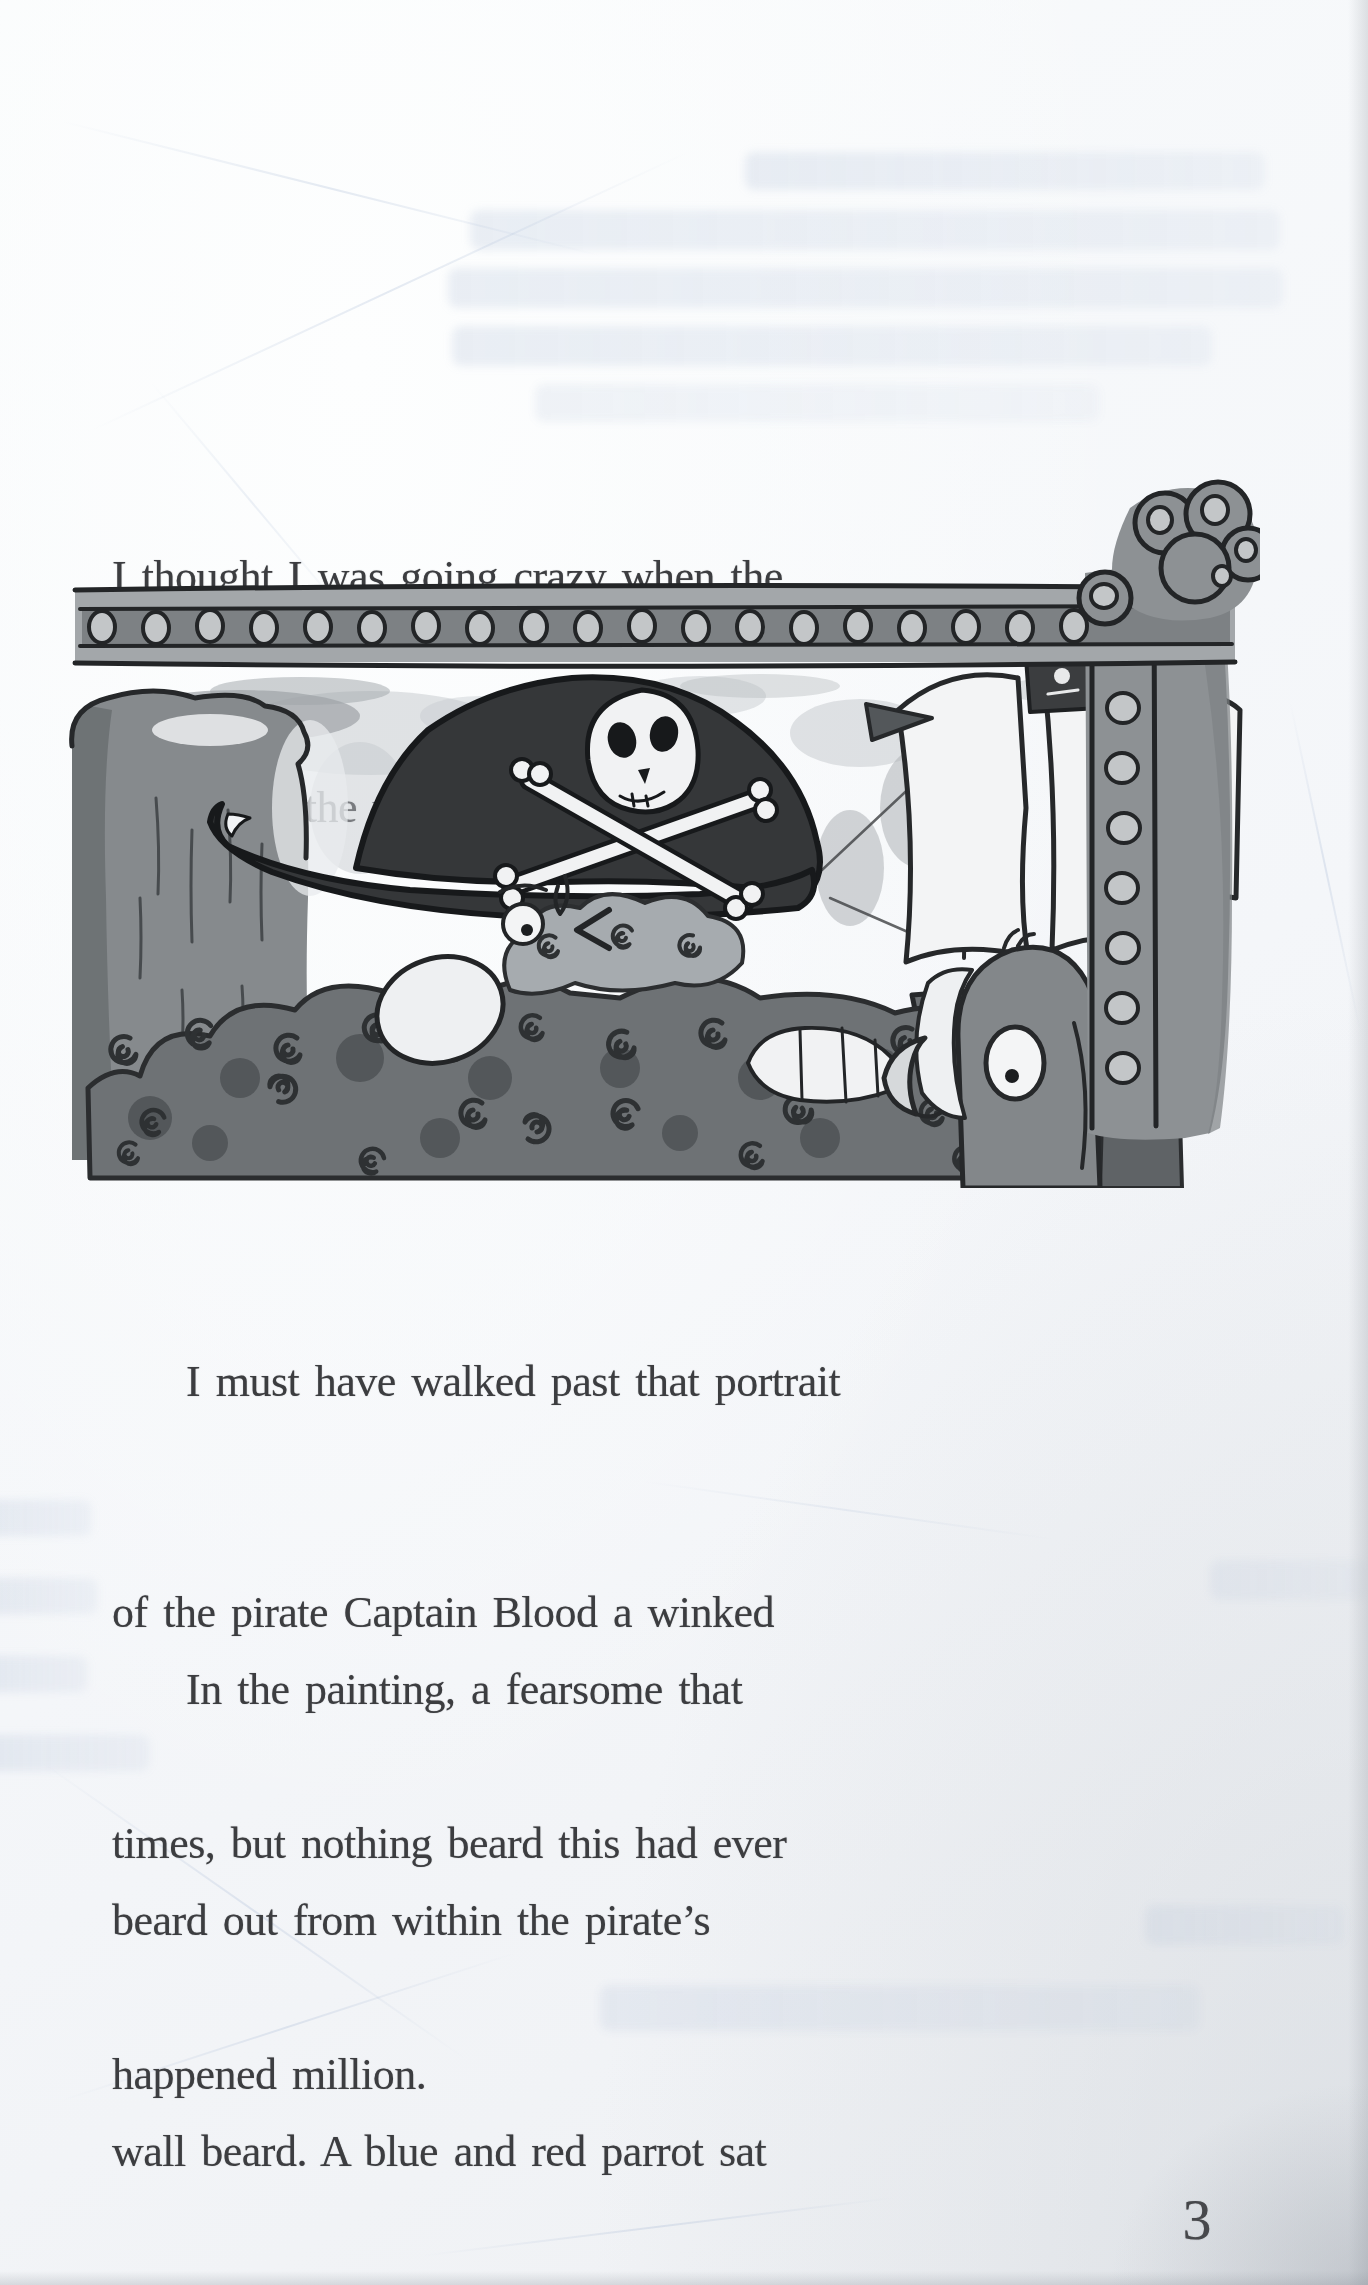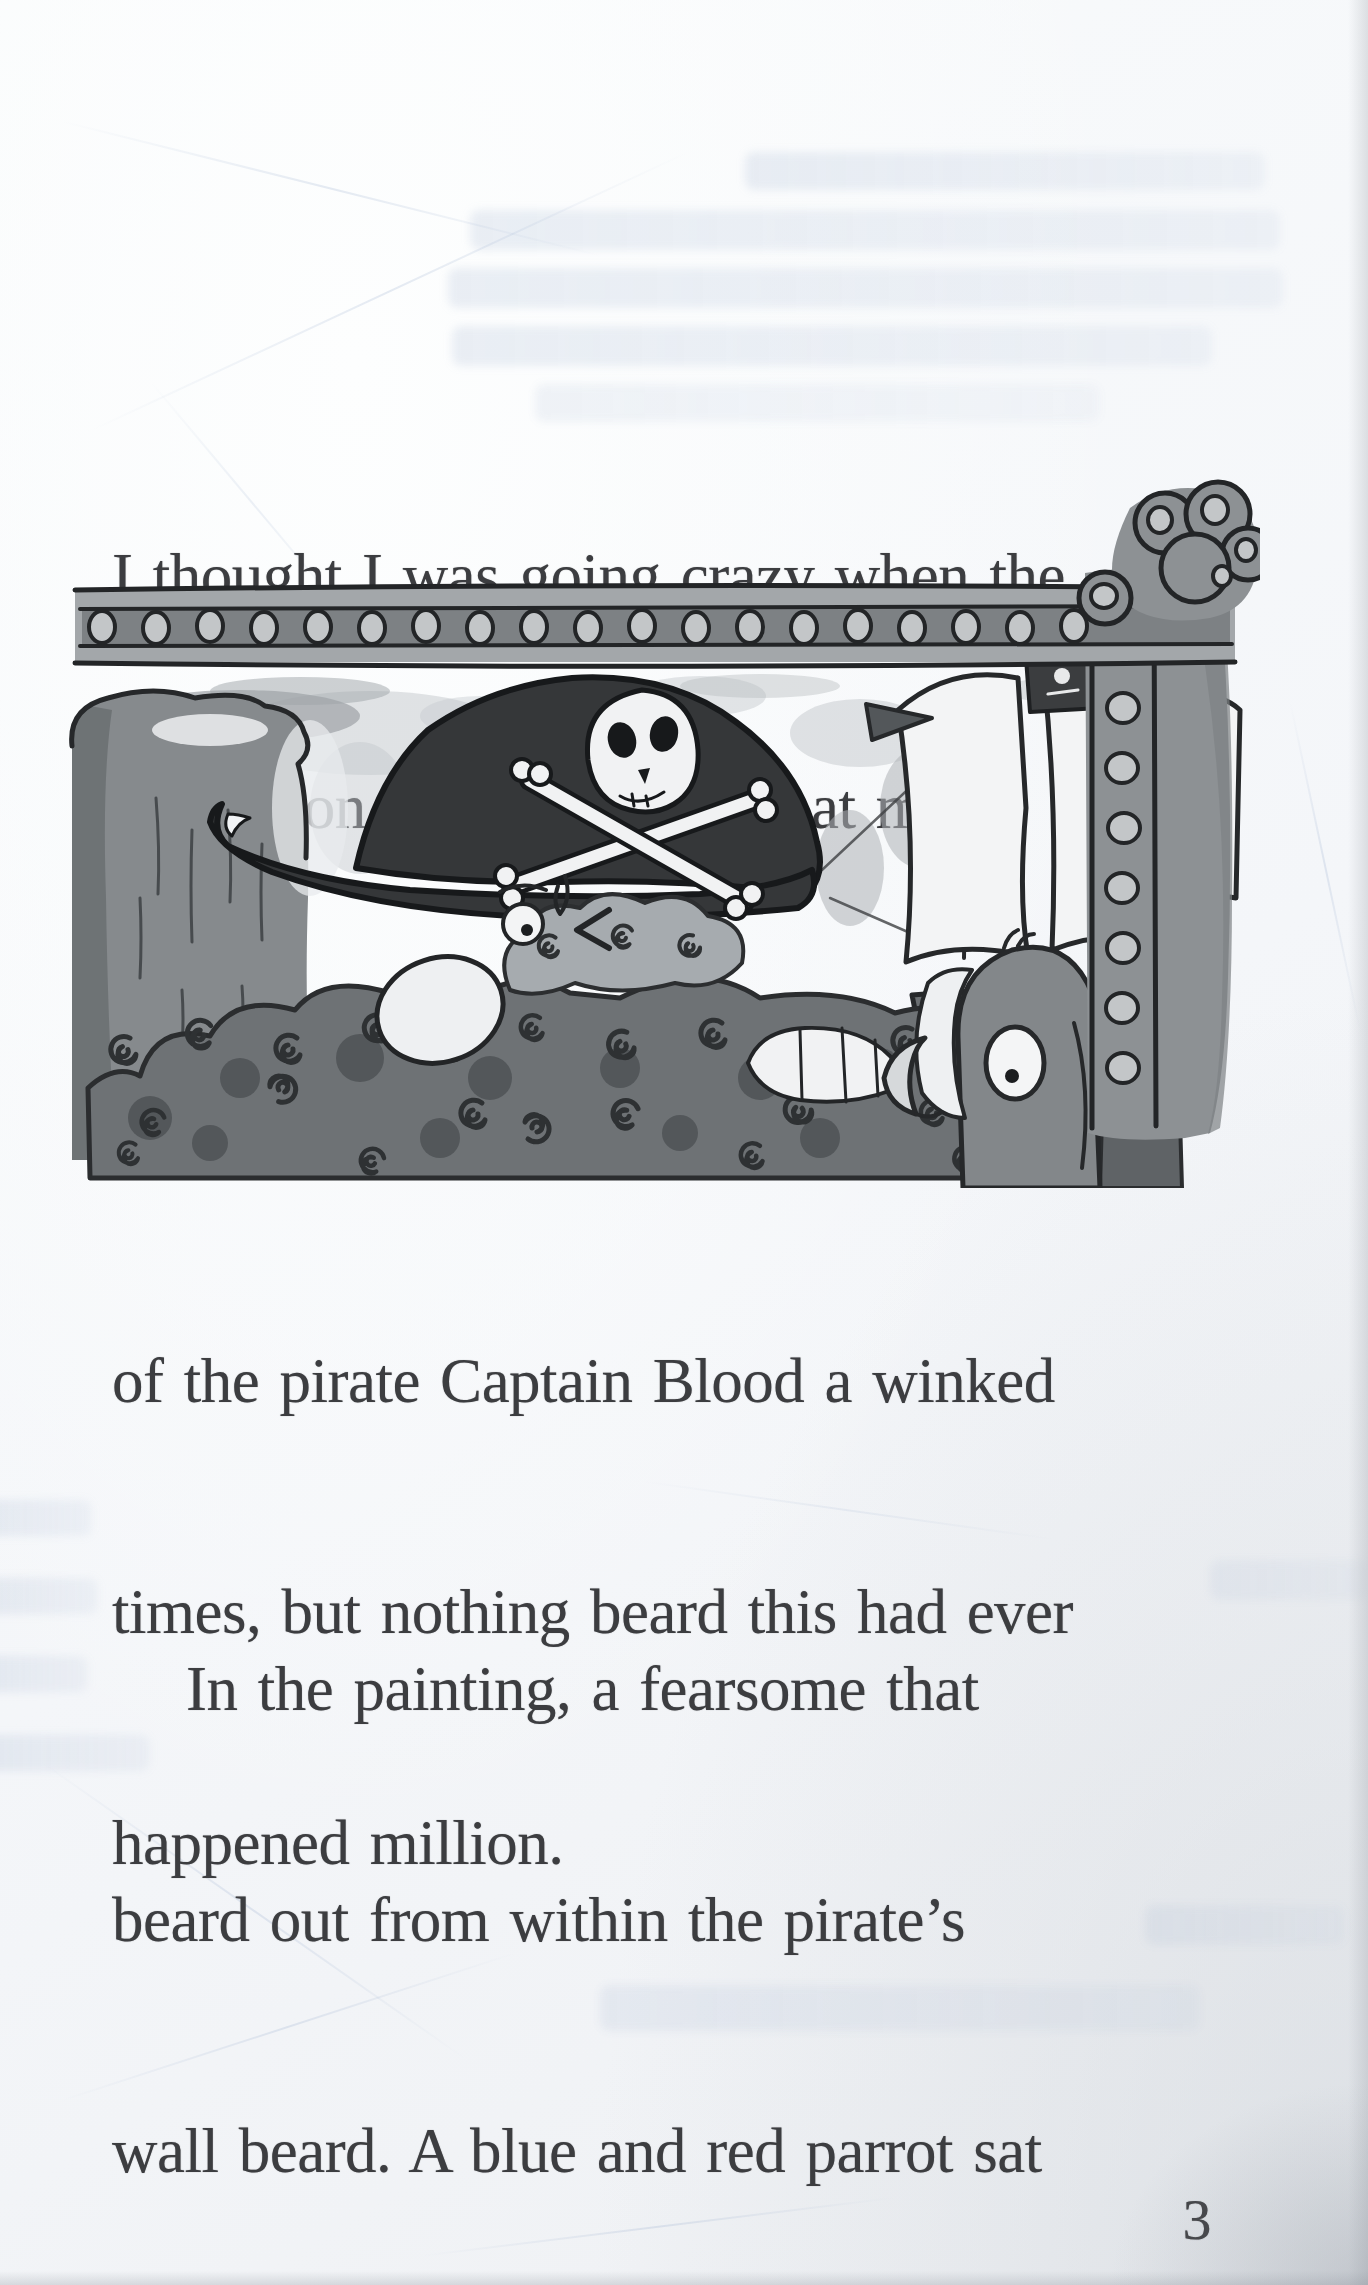--- a/index.html
+++ b/index.html
@@ -18,21 +18,21 @@
   .title{
     position:absolute;left:0;top:118px;width:100%;
     text-align:center;
     font-size:96px;line-height:104px;
     letter-spacing:1px;
     color:#3e3f42;
     text-shadow:0 0 1px rgba(62,63,66,.55);
   }
   .textblock{
     position:absolute;left:112px;width:1120px;
-    font-size:63px;line-height:77px;
+    font-size:44px;line-height:77px;
     letter-spacing:-0.5px;word-spacing:5px;
     color:#3c3d40;
     text-shadow:0 0 1px rgba(60,61,64,.5);
     white-space:pre;
   }
   .tb1{top:384px;}
   .tb2{top:1189px;}
   .tb3{top:1497px;}
   .line{height:77px;}
   .indent{padding-left:74px;}
@@ -374,20 +374,21 @@
           <ellipse cx="1186" cy="72" rx="10" ry="11" fill="#c3c6c8" stroke="#232527" stroke-width="4"></ellipse>
           <ellipse cx="1162" cy="98" rx="9" ry="10" fill="#c3c6c8" stroke="#232527" stroke-width="4"></ellipse>
           <circle cx="1045" cy="120" r="26" fill="#8d9194" stroke="#232527" stroke-width="5"></circle>
           <ellipse cx="1044" cy="118" rx="13" ry="12" fill="#c3c6c8" stroke="#232527" stroke-width="4"></ellipse>
         </g>
       </g>
     </g>
   </svg>
 
   <div class="textblock tb2">
+    <div class="line indent">I must have walked past that portrait</div>
     <div class="line">of the pirate Captain Blood a winked</div>
     <div class="line">times, but nothing beard this had ever</div>
     <div class="line">happened million.</div>
   </div>
 
   <div class="textblock tb3">
     <div class="line indent">In the painting, a fearsome that</div>
     <div class="line">beard out from within the pirate’s</div>
     <div class="line">wall beard. A blue and red parrot sat</div>
     

